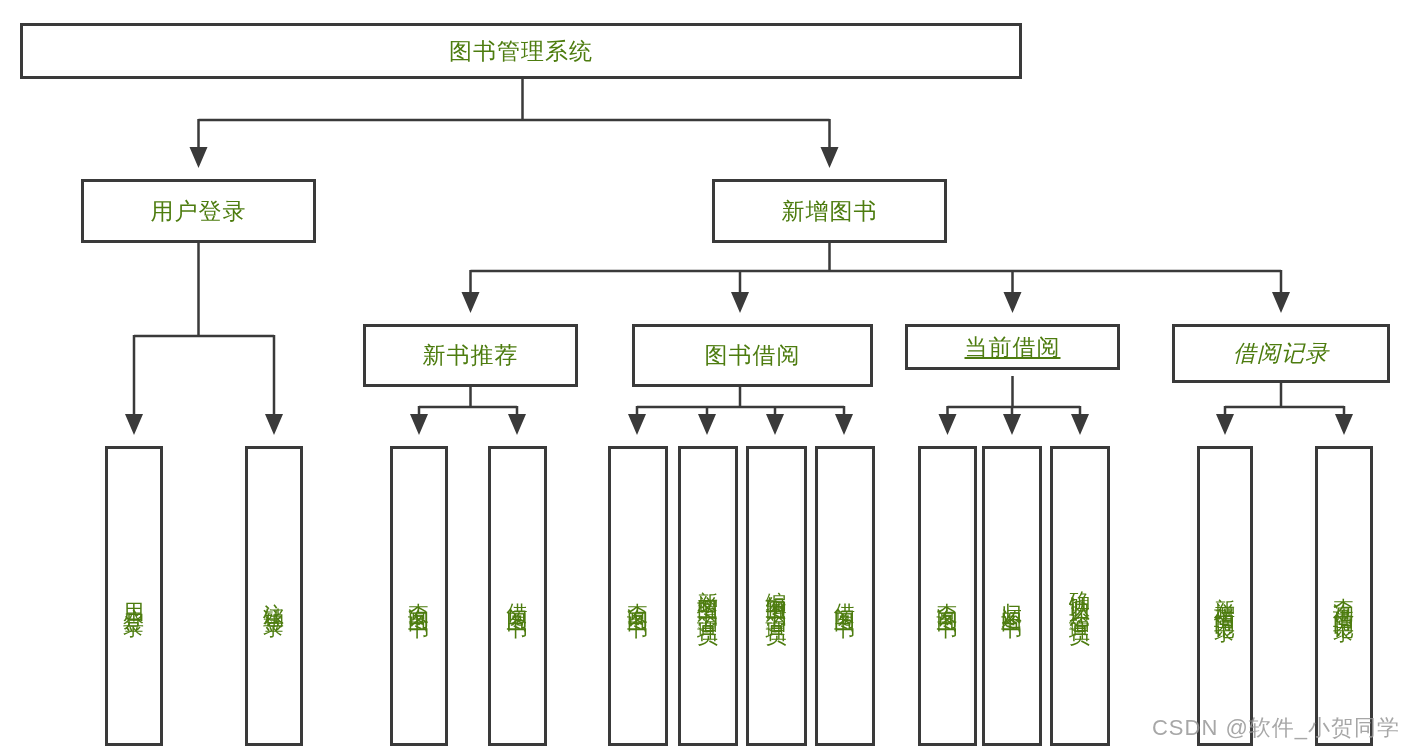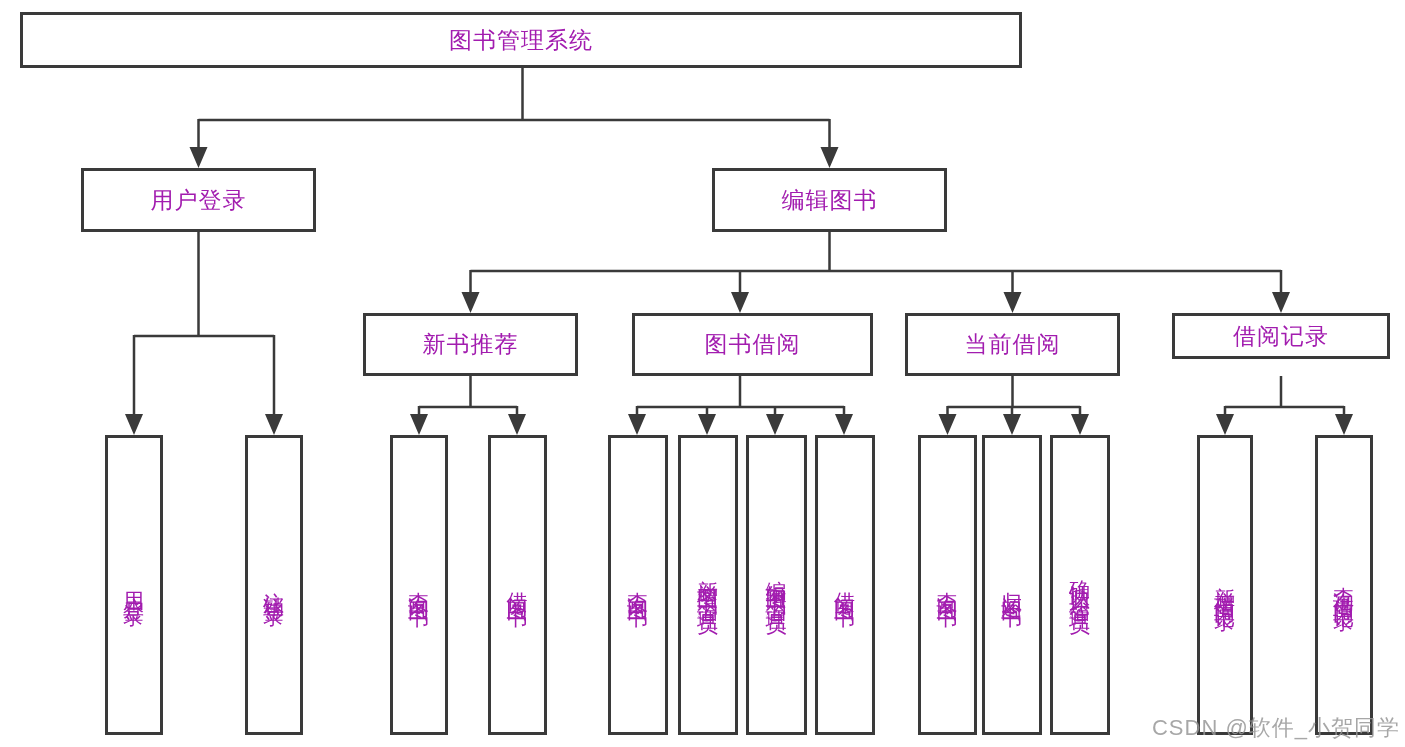--- a/index.html
+++ b/index.html
@@ -6,21 +6,22 @@
   .stage {
     position:relative; width:1405px; height:747px;
     background:#ffffff; overflow:hidden;
     font-family:"Liberation Sans", sans-serif;
   }
   svg.connectors { position:absolute; left:0; top:0; width:1405px; height:747px; }
   .box {
     position:absolute; box-sizing:border-box;
     border:3px solid #3a3a3a; background:#ffffff;
     display:flex; align-items:center; justify-content:center;
-    color:#a21caf;
+    color:#4d7c0f;
+    margin-top:11px;
   }
   .hbox { font-size:23px; letter-spacing:1px; }
   .vbox {
     writing-mode:vertical-rl; text-orientation:mixed;
     font-size:21px; letter-spacing:5px; line-height:1;
     text-align:center;
   }
   .watermark {
     position:absolute; top:713px; right:5px; z-index:5;
     font-size:22px; letter-spacing:1px;
@@ -84,26 +85,26 @@
              M938.5 414 L956.5 414 L947.5 435 Z
              M1003 414 L1021 414 L1012 435 Z
              M1071 414 L1089 414 L1080 435 Z
              M1216 414 L1234 414 L1225 435 Z
              M1335 414 L1353 414 L1344 435 Z"></path>
   </svg>
 
   <div class="box hbox" style="left:20px; top:12px; width:1002px; height:56px;">图书管理系统</div>
 
   <div class="box hbox" style="left:81px; top:168px; width:235px; height:64px;">用户登录</div>
-  <div class="box hbox" style="left:712px; top:168px; width:235px; height:64px;">编辑图书</div>
+  <div class="box hbox" style="left:712px; top:168px; width:235px; height:64px;">新增图书</div>
 
   <div class="box hbox" style="left:363px; top:313px; width:215px; height:63px;">新书推荐</div>
   <div class="box hbox" style="left:632px; top:313px; width:241px; height:63px;">图书借阅</div>
-  <div class="box hbox" style="left:905px; top:313px; width:215px; height:63px;">当前借阅</div>
-  <div class="box hbox" style="left:1172px; top:313px; width:218px; height:46px;">借阅记录</div>
+  <div class="box hbox" style="left:905px; top:313px; width:215px; height:46px;text-decoration:underline;">当前借阅</div>
+  <div class="box hbox" style="left:1172px; top:313px; width:218px; height:59px;font-style:italic;">借阅记录</div>
 
   <div class="box vbox" style="left:105px; top:435px; width:58px; height:300px;">用户登录</div>
   <div class="box vbox" style="left:245px; top:435px; width:58px; height:300px;">注销登录</div>
 
   <div class="box vbox" style="left:390px; top:435px; width:58px; height:300px;">查询图书</div>
   <div class="box vbox" style="left:488px; top:435px; width:59px; height:300px;">借阅图书</div>
 
   <div class="box vbox" style="left:608px; top:435px; width:60px; height:300px;">查询图书</div>
   <div class="box vbox" style="left:678px; top:435px; width:60px; height:300px;">新增图书（管理员）</div>
   <div class="box vbox" style="left:746px; top:435px; width:61px; height:300px;">编辑图书（管理员）</div>

